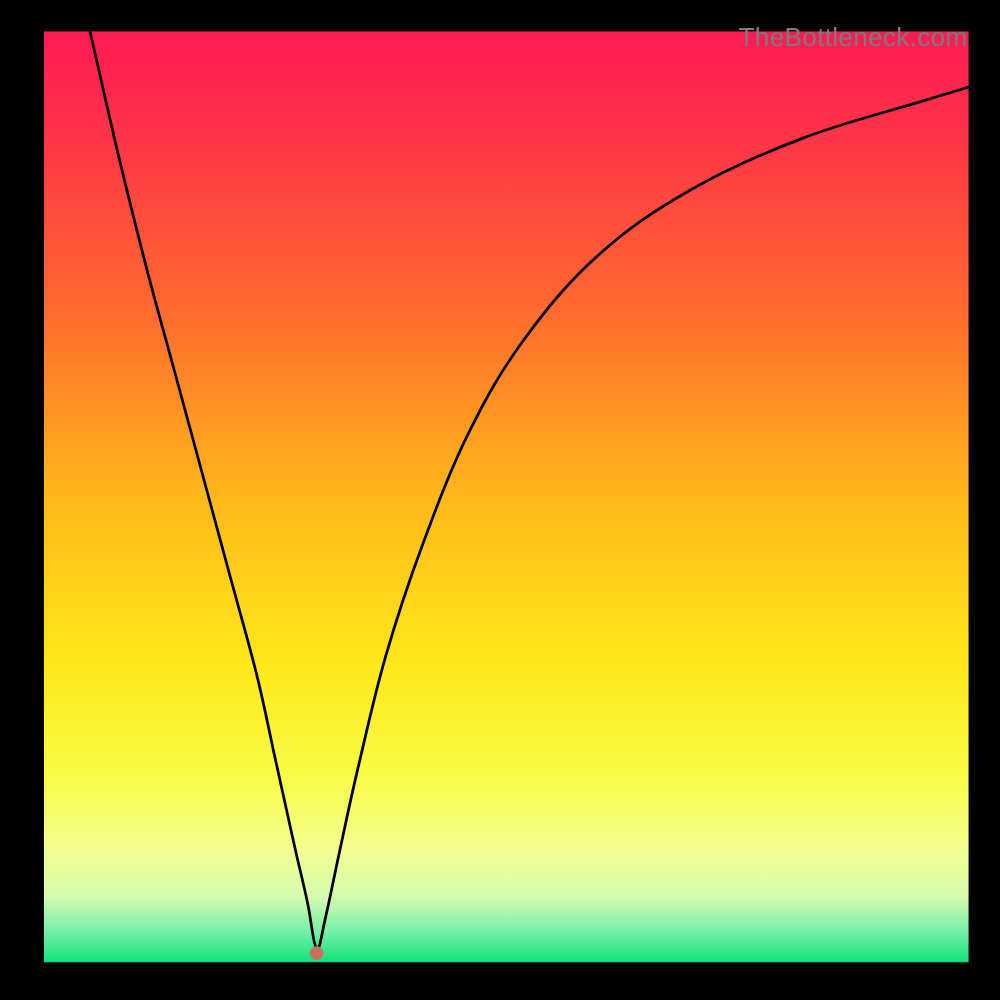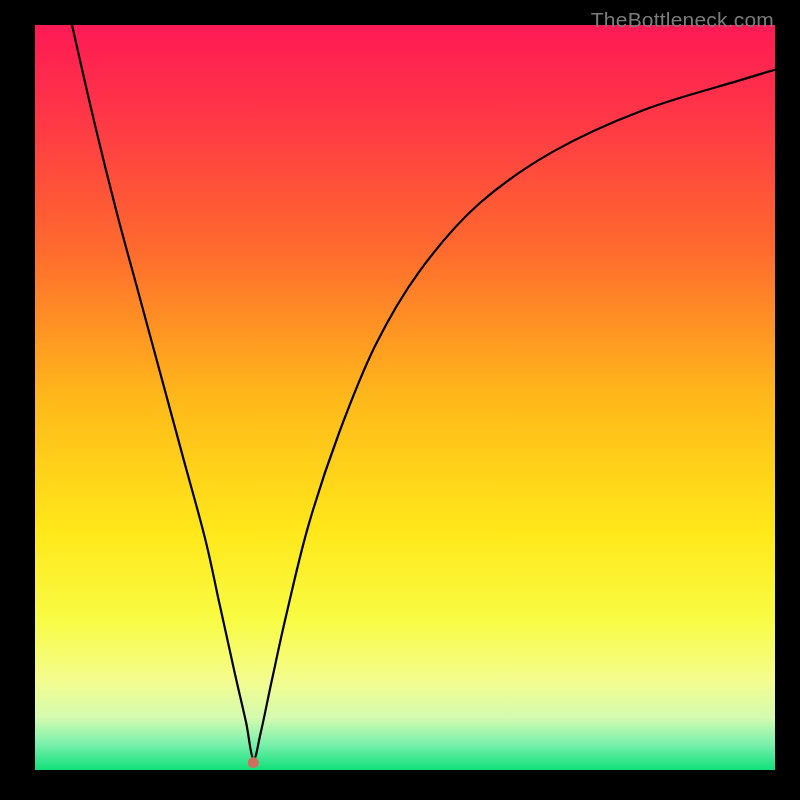--- a/index.html
+++ b/index.html
@@ -19,21 +19,21 @@
   }
   .plot {
     position: absolute;
     left: 35px;
     top: 25px;
     width: 740px;
     height: 745px;
   }
   .watermark {
     position: absolute;
-    top: 8px;
+    top: 19px;
     right: 26px;
     color: #7c7c7c;
     font-size: 21px;
     font-weight: 500;
     letter-spacing: 0.2px;
   }
 </style>
 </head>
 <body>
 

